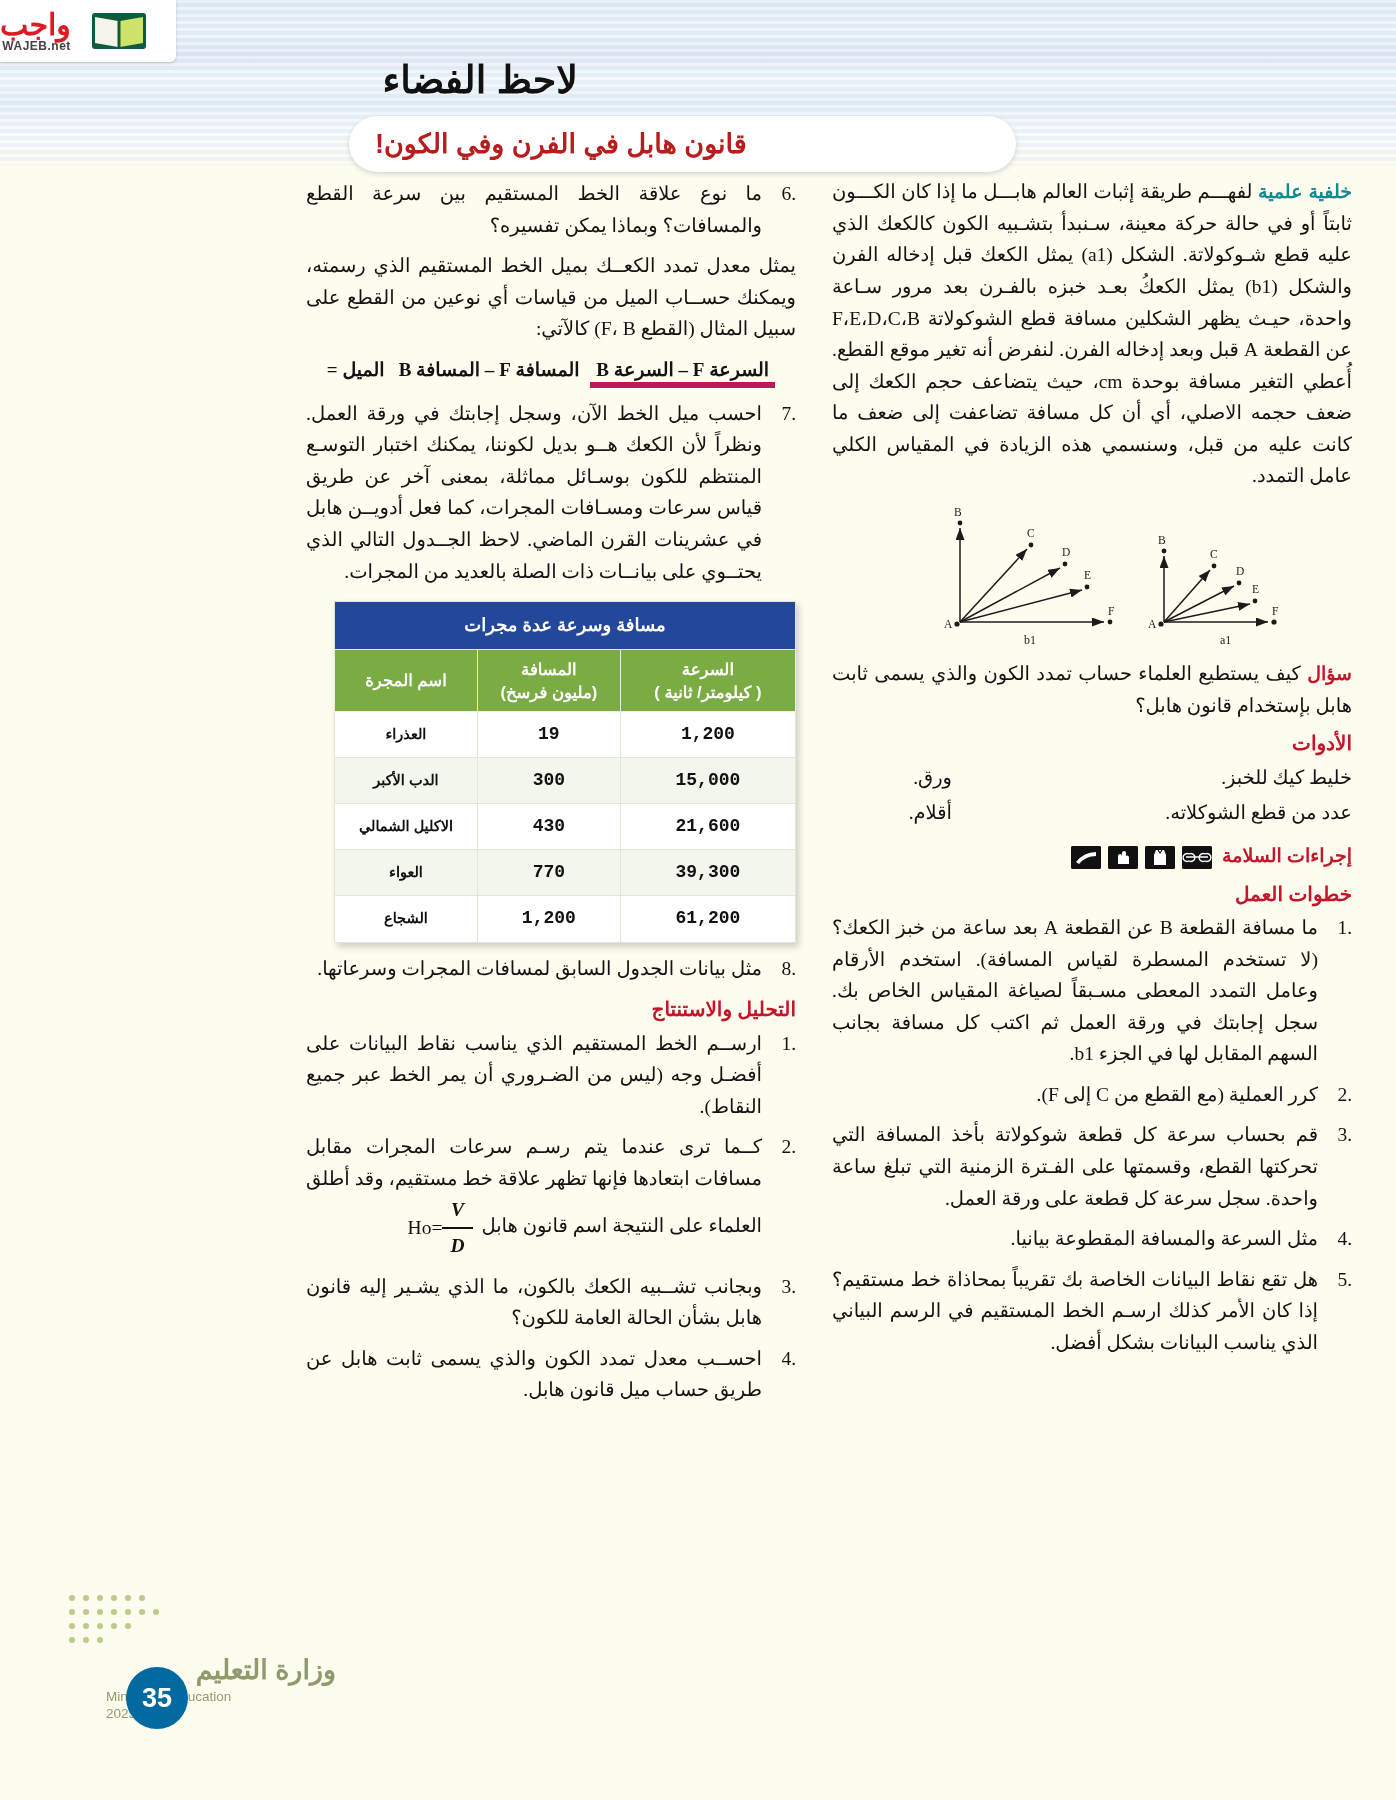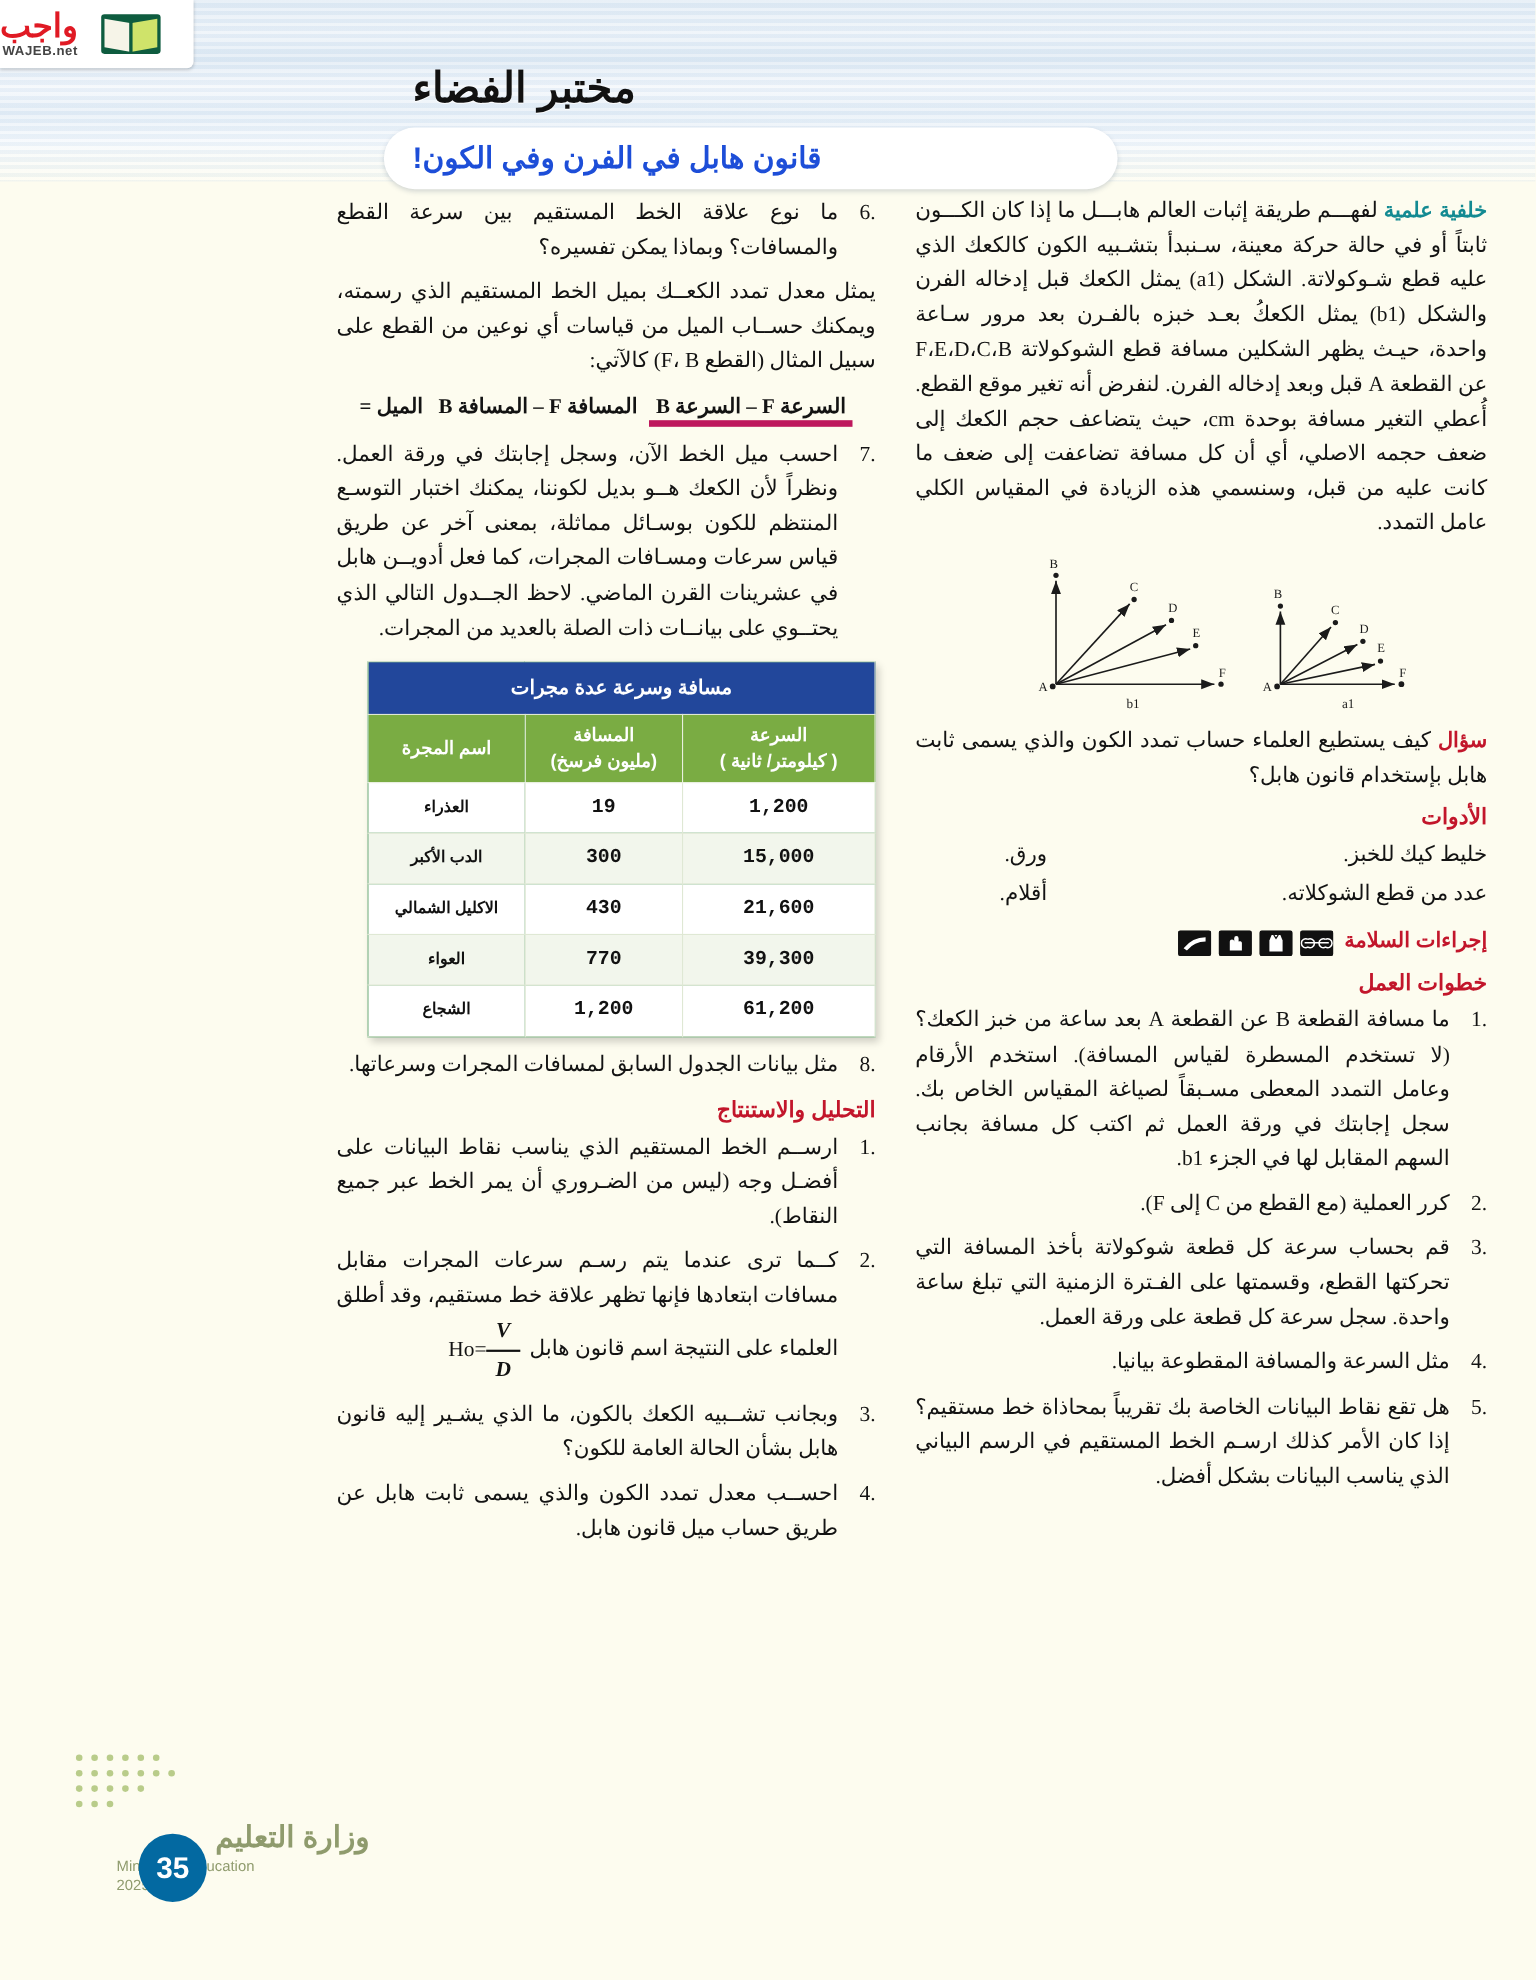--- a/index.html
+++ b/index.html
@@ -49,21 +49,21 @@
   }
   .lab-pill{
     position:absolute;right:380px;top:116px;width:667px;height:56px;z-index:5;
     background:#fff;border-radius:30px;
     box-shadow:0 2px 5px rgba(60,80,110,.22);
     display:flex;align-items:center;justify-content:flex-start;
     padding:0 26px 0 26px;box-sizing:border-box;
   }
   .lab-pill .pt{
     font-family:"Liberation Sans",sans-serif;
-    font-weight:bold;font-size:27px;color:#1d4ed8;white-space:nowrap;
+    font-weight:bold;font-size:27px;color:#b91c1c;white-space:nowrap;
     margin-right:auto;
   }
 
   
   .wm{
     position:absolute;left:404px;top:712px;width:280px;height:190px;
     z-index:1;pointer-events:none;opacity:.30;
   }
   .wm .wmtext{
     position:absolute;left:18px;top:86px;
@@ -184,21 +184,21 @@
         <path d="M52 8 L29 12 L29 38 L52 34 Z" fill="#cfe36a"></path>
         <rect x="26.5" y="10" width="3" height="29" fill="#0e5c3f"></rect>
       </svg>
     </div>
     <div class="wtext">
       <span>واجب</span>
       <span class="wsub">WAJEB.net</span>
     </div>
   </div>
 
-  <div class="lab-title">مختبر الفضاء</div>
+  <div class="lab-title">لاحظ الفضاء</div>
 
   <div class="lab-pill">
     <span class="pt">قانون هابل في الفرن وفي الكون!</span>
   </div>
 
   <div class="wm">
     <svg width="280" height="190" viewBox="0 0 280 190" xmlns="http://www.w3.org/2000/svg">
       <g fill="#e3e8c8">
         <path d="M58 34 q24 -18 48 0 l0 70 q-24 -16 -48 0 Z"></path>
         <path d="M112 34 q24 -18 48 0 l0 70 q-24 -16 -48 0 Z"></path>

